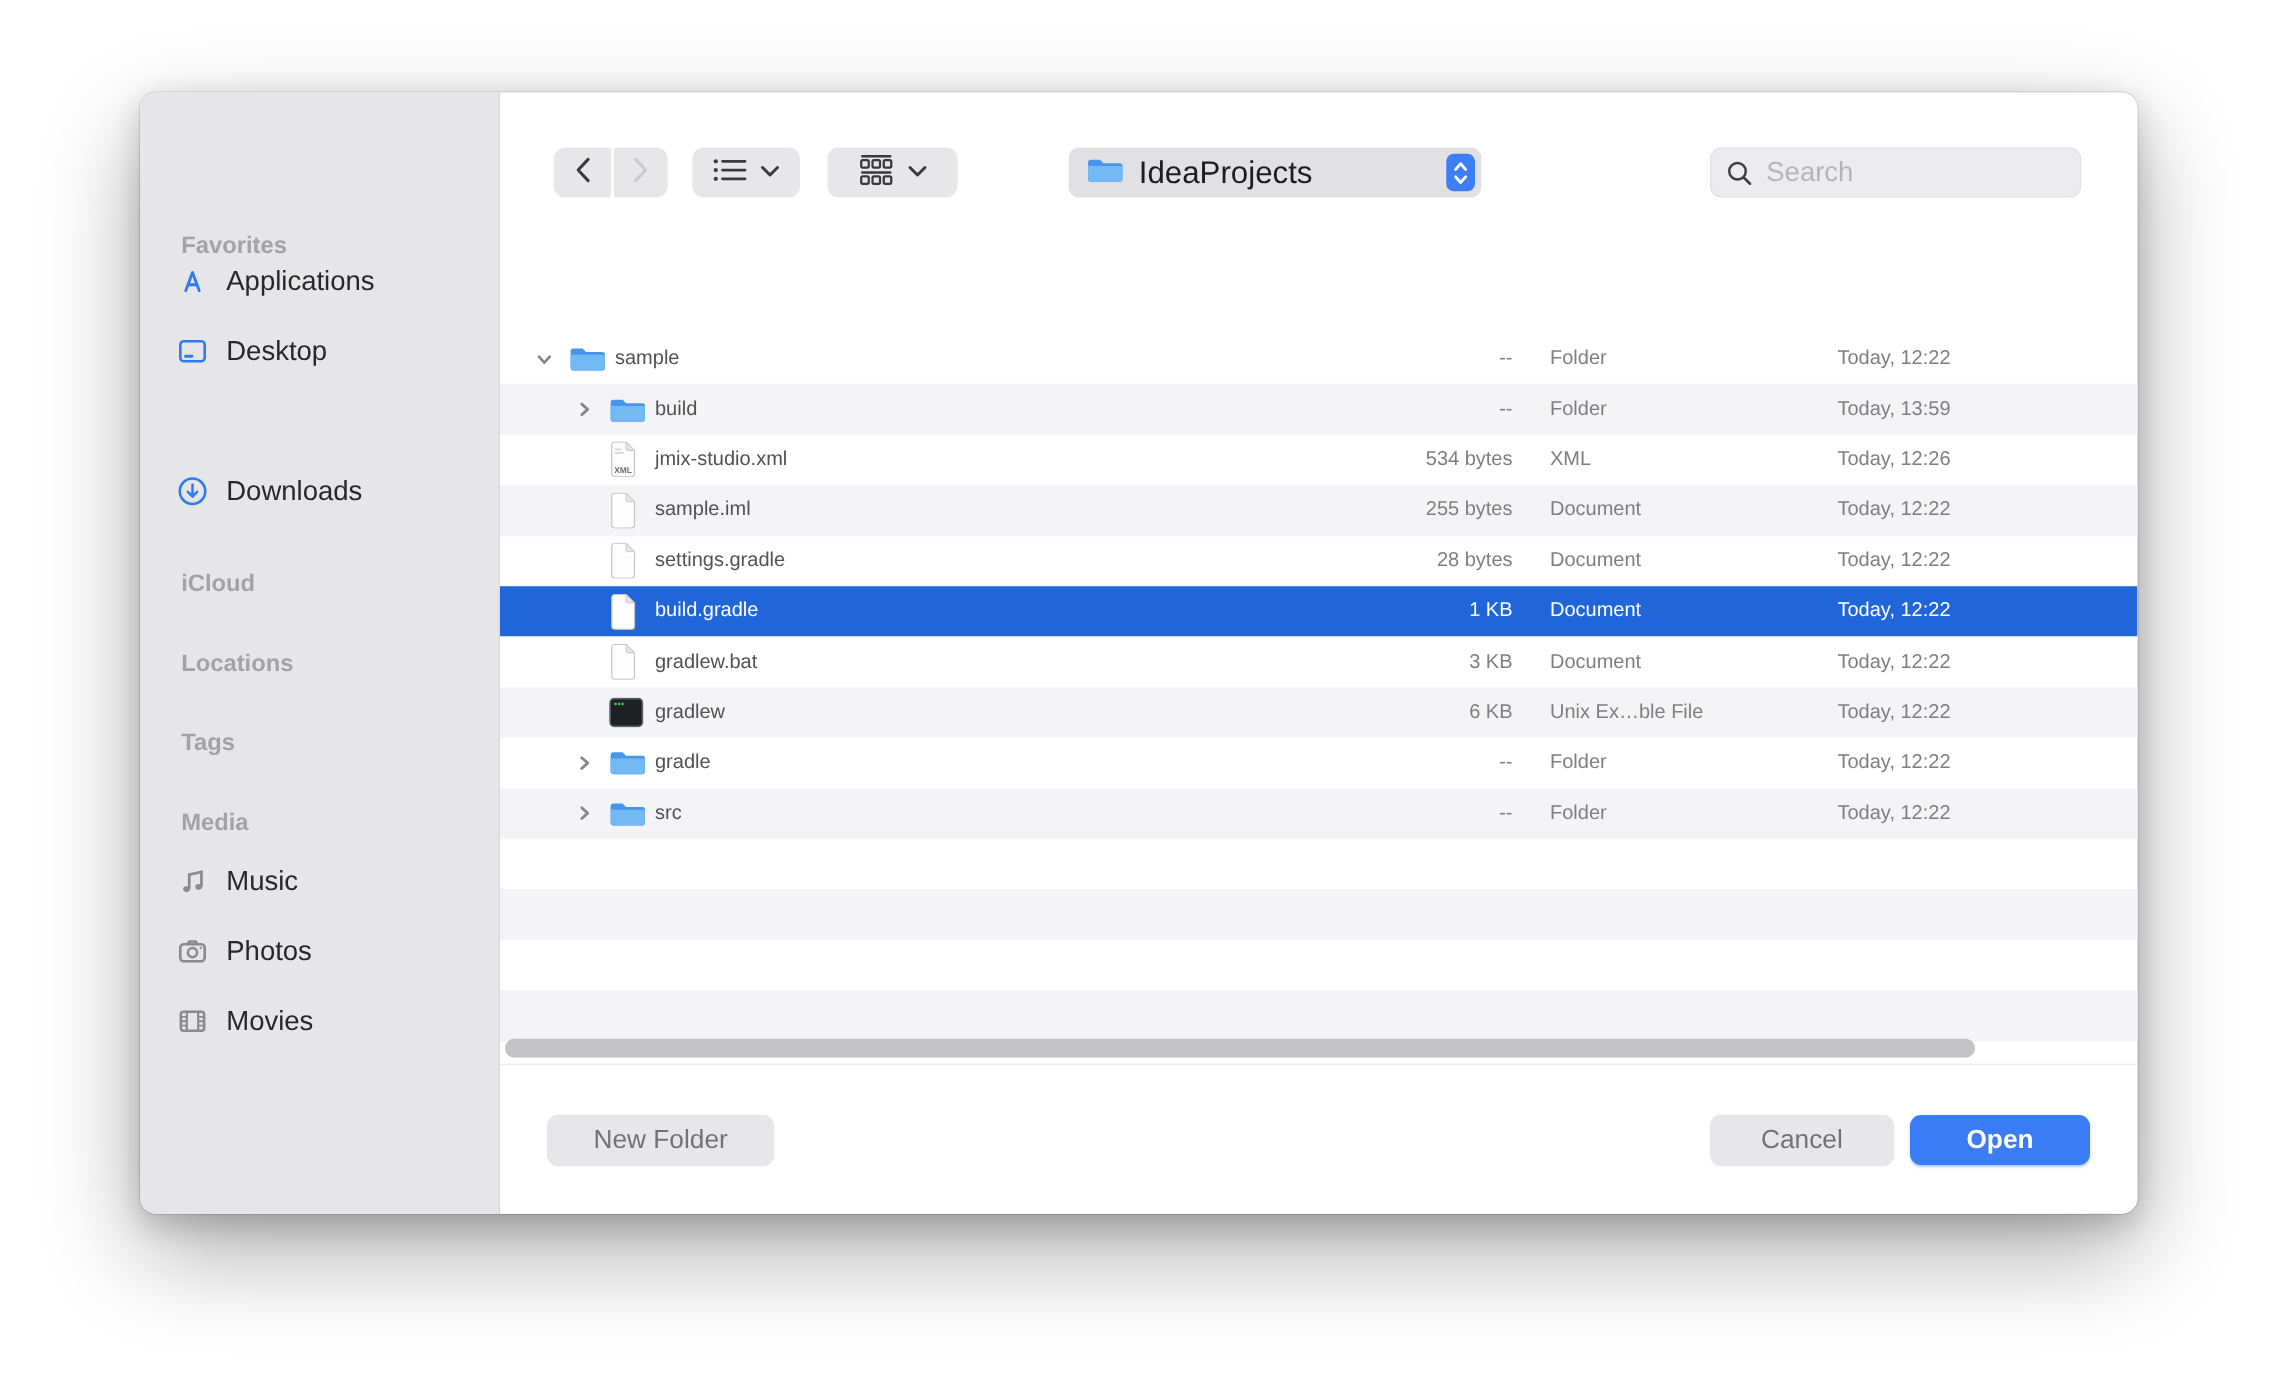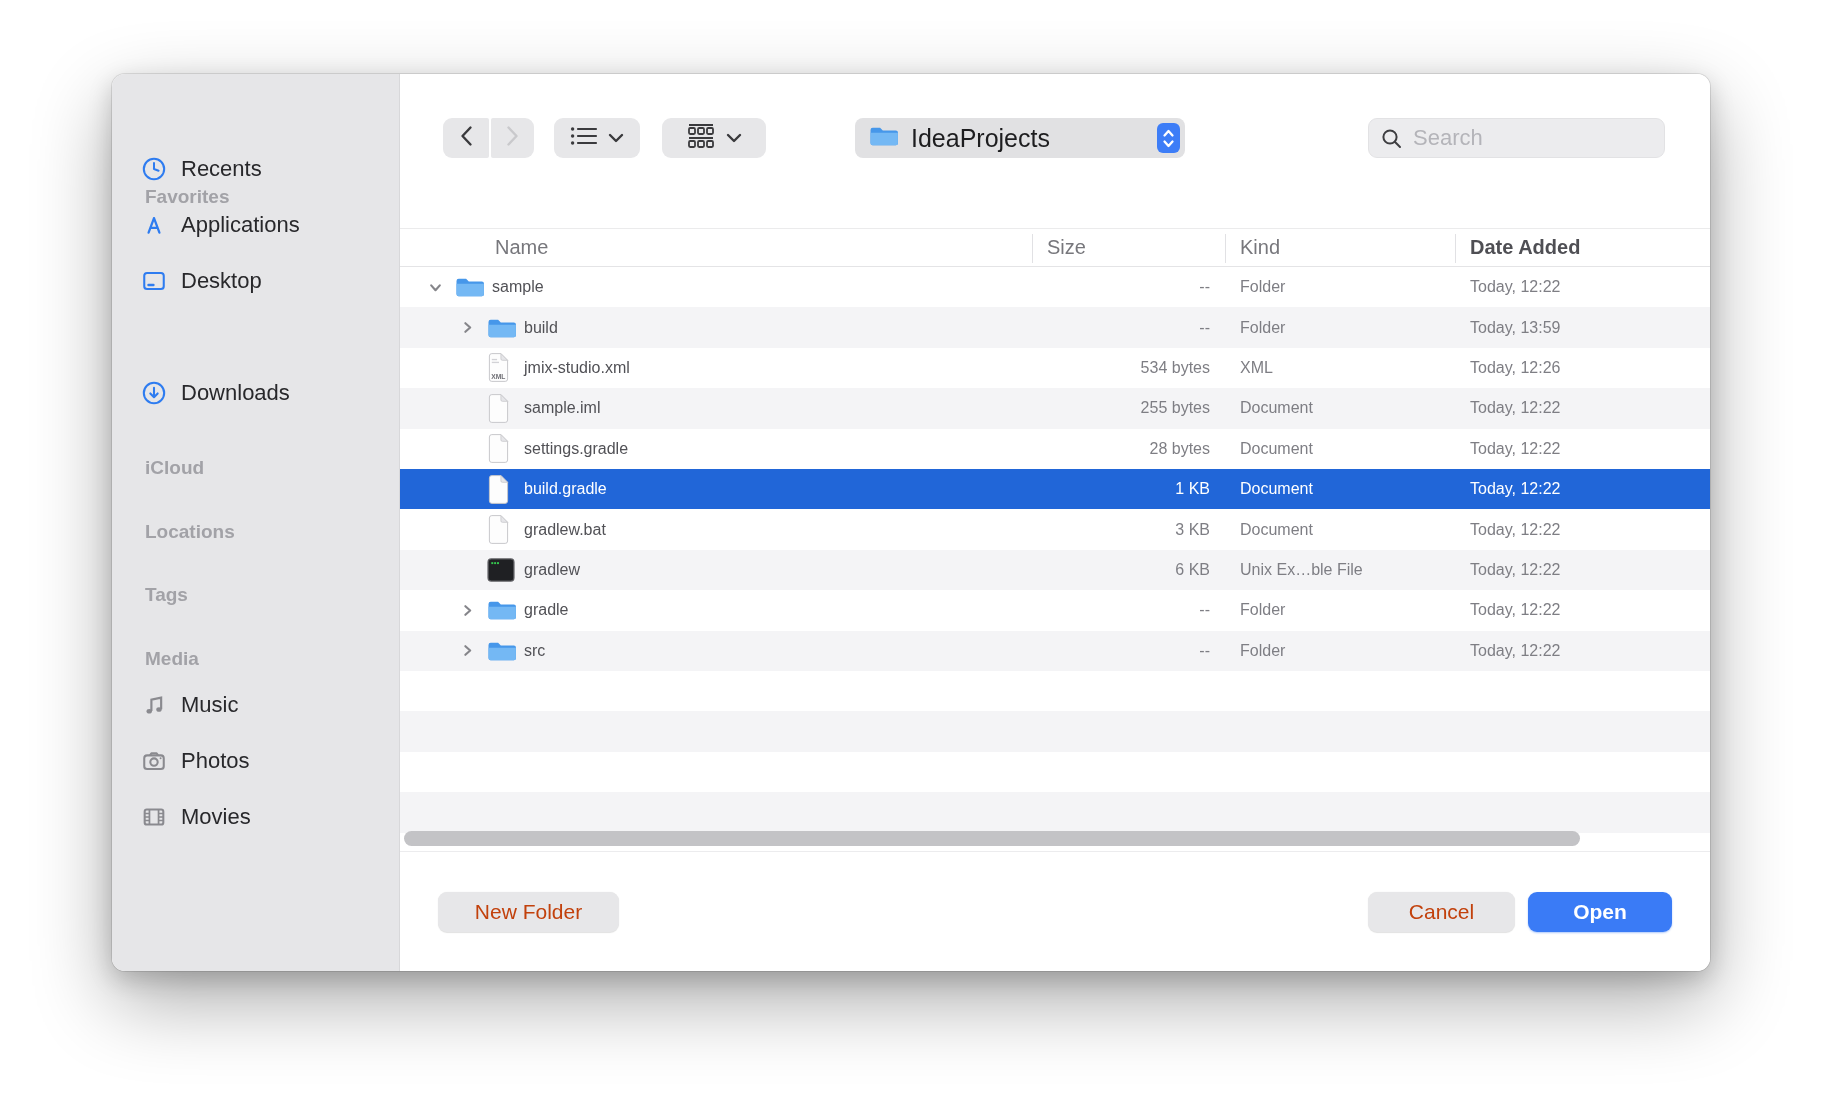--- a/index.html
+++ b/index.html
@@ -66,43 +66,34 @@
   .c-kind { left:840px; }
   .c-date { left:1070px; }
 
   
   .hscroll { position:absolute; left:4px; top:757px; width:1176px; height:15px;
     background:#c3c3c6; border-radius:8px; }
   .footer-div { position:absolute; left:0; top:777px; width:100%; height:1px; background:#ececee; }
   .btn { position:absolute; top:818px; height:40px; border:none; border-radius:9px;
     font-size:21px; font-family:"Liberation Sans","DejaVu Sans",sans-serif; cursor:default;
     display:flex; align-items:center; justify-content:center; }
-  .btn.gray { background:#e7e7e9; color:#c2410c; box-shadow:0 0.5px 1px rgba(0,0,0,0.12); }
+  .btn.gray { background:#e7e7e9; color:#737373; box-shadow:0 0.5px 1px rgba(0,0,0,0.12); }
   #btn-newfolder { left:38px;  width:181px; }
   #btn-cancel    { left:968px; width:147px; }
   #btn-open      { left:1128px; width:144px; background:#3a7bf6; color:#ffffff; font-weight:700;
     box-shadow:0 1px 2px rgba(52,120,246,0.4); }
 </style>
 </head>
 <body>
 
 <div class="dialog">
 
   <div class="sidebar">
     <div class="sb-header" style="top:105px">Favorites</div>
 
-    <div class="sb-item" style="top:75px">
-      <span class="ic">
-        <svg width="26" height="26" viewBox="0 0 24 24">
-            <circle cx="12" cy="12" r="9.4" fill="none" stroke="#2e7cf0" stroke-width="1.9"></circle>
-            <path d="M12 6.6 V12 L16.2 13.6" fill="none" stroke="#2e7cf0" stroke-width="1.9" stroke-linecap="round" stroke-linejoin="round"></path>
-          </svg>
-      </span>
-      <span class="lb">Recents</span>
-    </div>
     <div class="sb-item" style="top:131px">
       <span class="ic">
         <svg width="26" height="26" viewBox="0 0 24 24">
             <path d="M7 19 L12 5.6 M17 19 L12 5.6 M8.9 14.6 H15.1" fill="none" stroke="#2e7cf0" stroke-width="2.1" stroke-linecap="round" stroke-linejoin="round"></path>
           </svg>
       </span>
       <span class="lb">Applications</span>
     </div>
     <div class="sb-item" style="top:187px">
       <span class="ic">
@@ -215,29 +206,20 @@
     </div>
 
     <div class="searchbox">
       <svg width="22" height="22" viewBox="0 0 22 22">
           <circle cx="9" cy="9" r="6.6" fill="none" stroke="#3e3e41" stroke-width="2"></circle>
           <path d="M13.8 13.8 L19 19" stroke="#3e3e41" stroke-width="2" stroke-linecap="round"></path>
         </svg>
       <input type="text" placeholder="Search" style="">
     </div>
 
-    <div class="thead">
-      <div class="th" style="left:95px">Name</div>
-      <div class="th" style="left:647px">Size</div>
-      <div class="th" style="left:840px">Kind</div>
-      <div class="th sorted" style="left:1070px">Date Added</div>
-      <div class="vdiv" style="left:632px"></div>
-      <div class="vdiv" style="left:825px"></div>
-      <div class="vdiv" style="left:1055px"></div>
-    </div>
 
     <div class="rows" id="rows">
         <div class="row" style="top: 193px;">
     <span class="disc" style="left: 28px;">
             <svg width="15" height="15" viewBox="0 0 14 14">
               <polyline points="3,5 7,9.5 11,5" fill="none" stroke="#85858a" stroke-width="2" stroke-linecap="round" stroke-linejoin="round"></polyline>
             </svg>
           </span>
     <span class="fic" style="left: 55px;">
             <svg width="30" height="24" viewBox="0 0 30 24">

